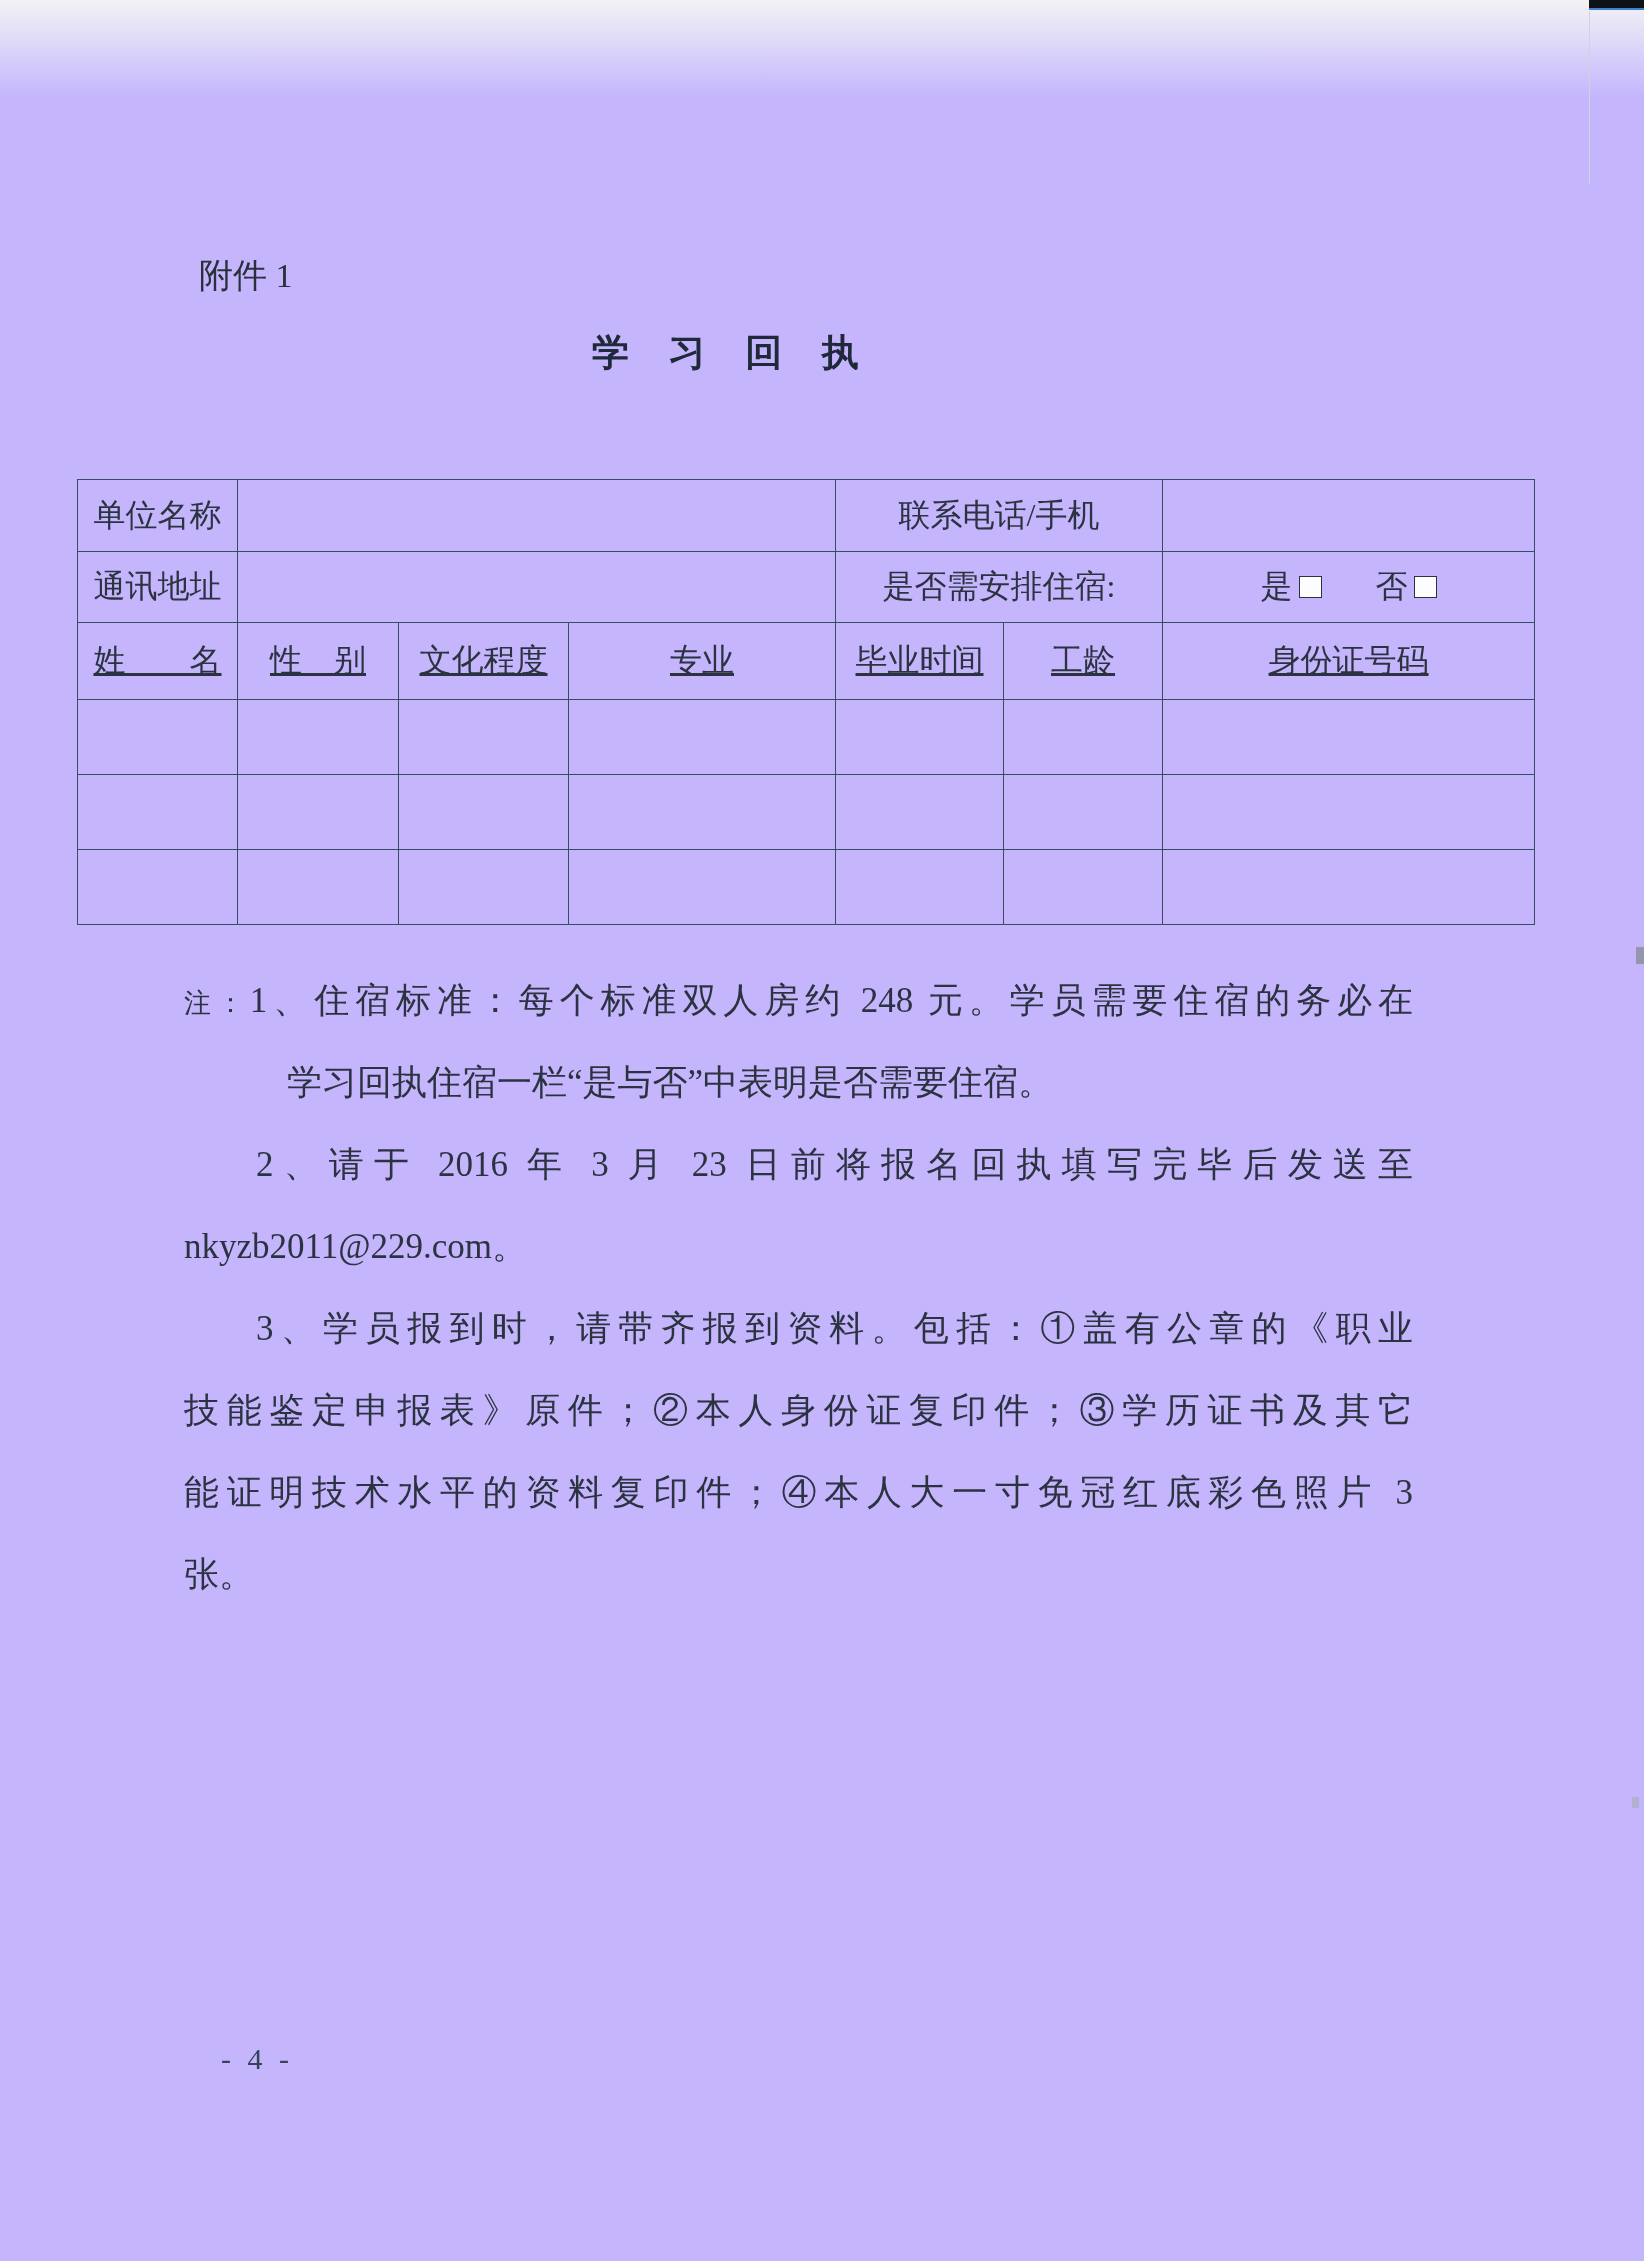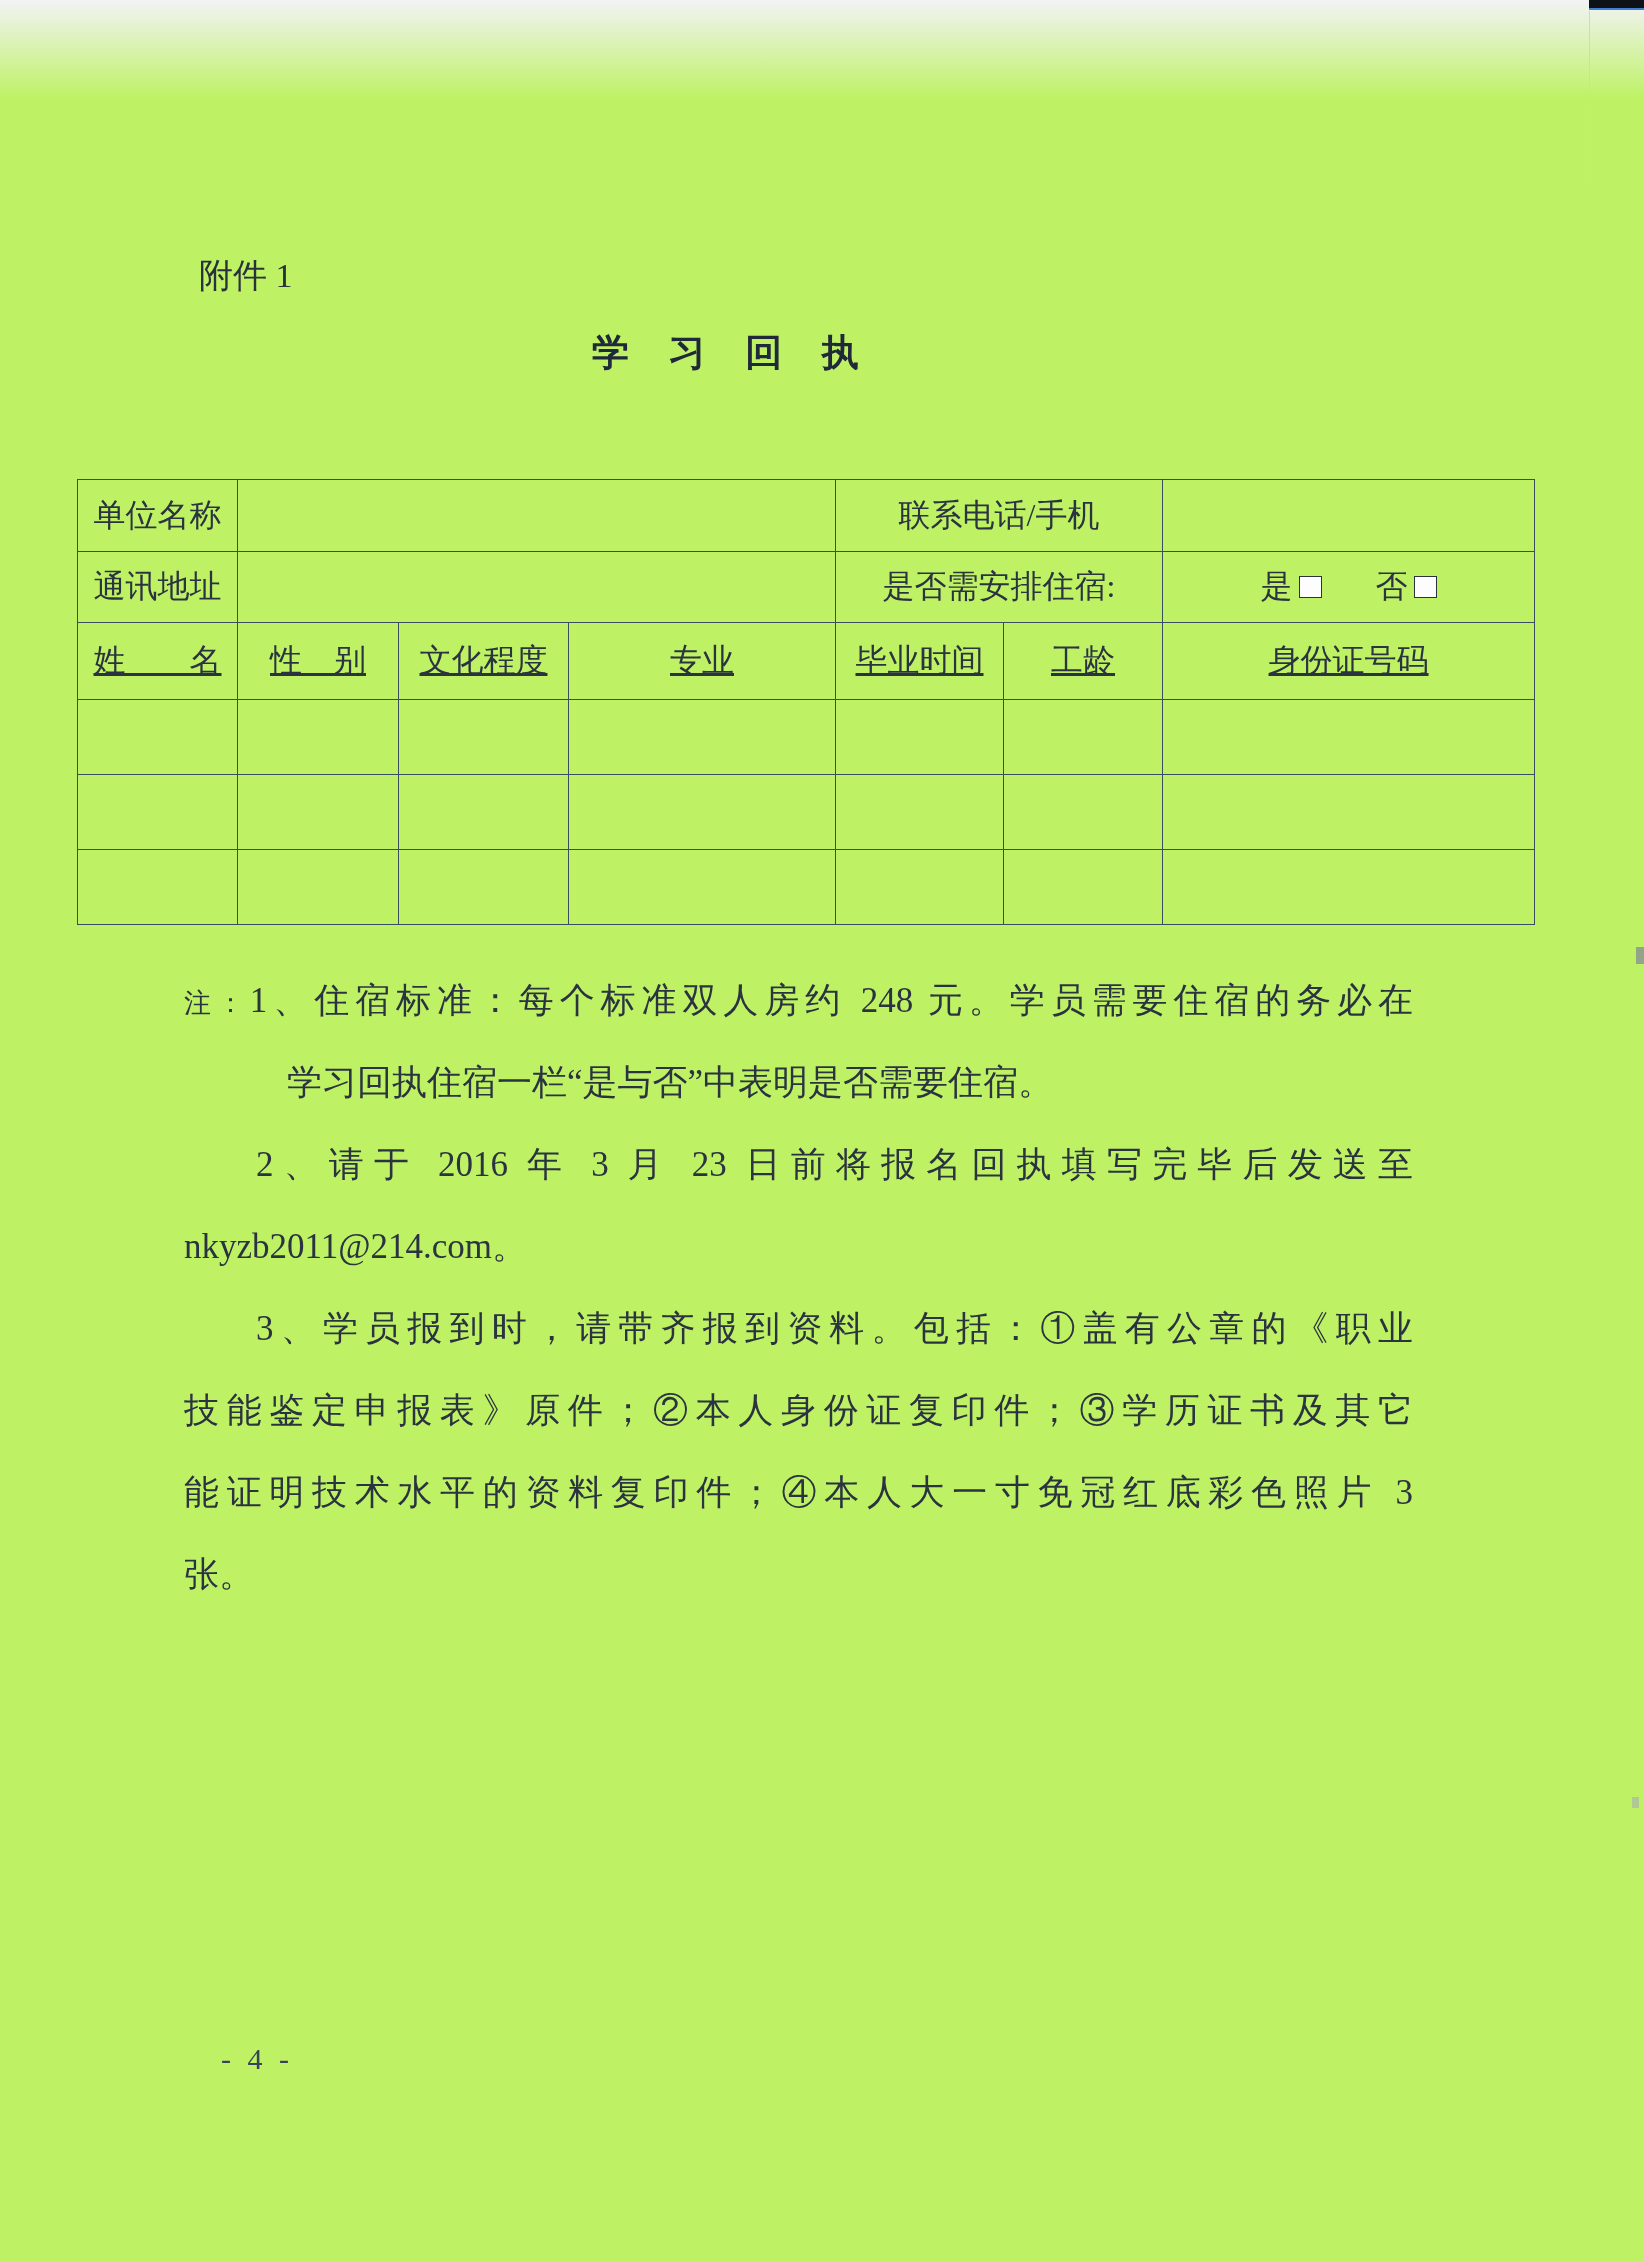--- a/index.html
+++ b/index.html
@@ -1,20 +1,20 @@
 <!DOCTYPE html>
 <html style="font-size:10.3px"><head>
 <meta charset="utf-8">
 <style>
   html,body { margin:0; padding:0; background:#e8e8e8; }
   .page {
     position:relative;
     width:1645px; height:2261px;
     margin:0 auto;
-    background:#bef264;
+    background:#c4b5fd;
     font-family:"Liberation Serif","DejaVu Serif",serif;
     color:#2b3340;
     overflow:hidden;
   }
   .page::before{ 
     content:""; position:absolute; left:0; top:0; width:100%; height:110px;
     background:linear-gradient(180deg,#f2f3f5 0%, rgba(253,253,253,0) 90%);
     pointer-events:none;
   }
 
@@ -139,21 +139,21 @@
           <td></td>
         <td></td>
       </tr>
     </tbody>
   </table>
 
   <div class="notes">
     <div class="nline just"><span class="note-mark">注：</span><span>1、住宿标准：每个标准双人房约 248 元。学员需要住宿的务必在</span></div>
     <div class="nline ind3">学习回执住宿一栏“是与否”中表明是否需要住宿。</div>
     <div class="nline just ind2">2、请于 2016 年 3 月 23 日前将报名回执填写完毕后发送至</div>
-    <div class="nline">nkyzb2011@214.com。</div>
+    <div class="nline">nkyzb2011@229.com。</div>
     <div class="nline just ind2">3、学员报到时，请带齐报到资料。包括：①盖有公章的《职业</div>
     <div class="nline just">技能鉴定申报表》原件；②本人身份证复印件；③学历证书及其它</div>
     <div class="nline just">能证明技术水平的资料复印件；④本人大一寸免冠红底彩色照片 3</div>
     <div class="nline">张。</div>
   </div>
 
   <div class="pageno">- 4 -</div>
 
 </div>
 

